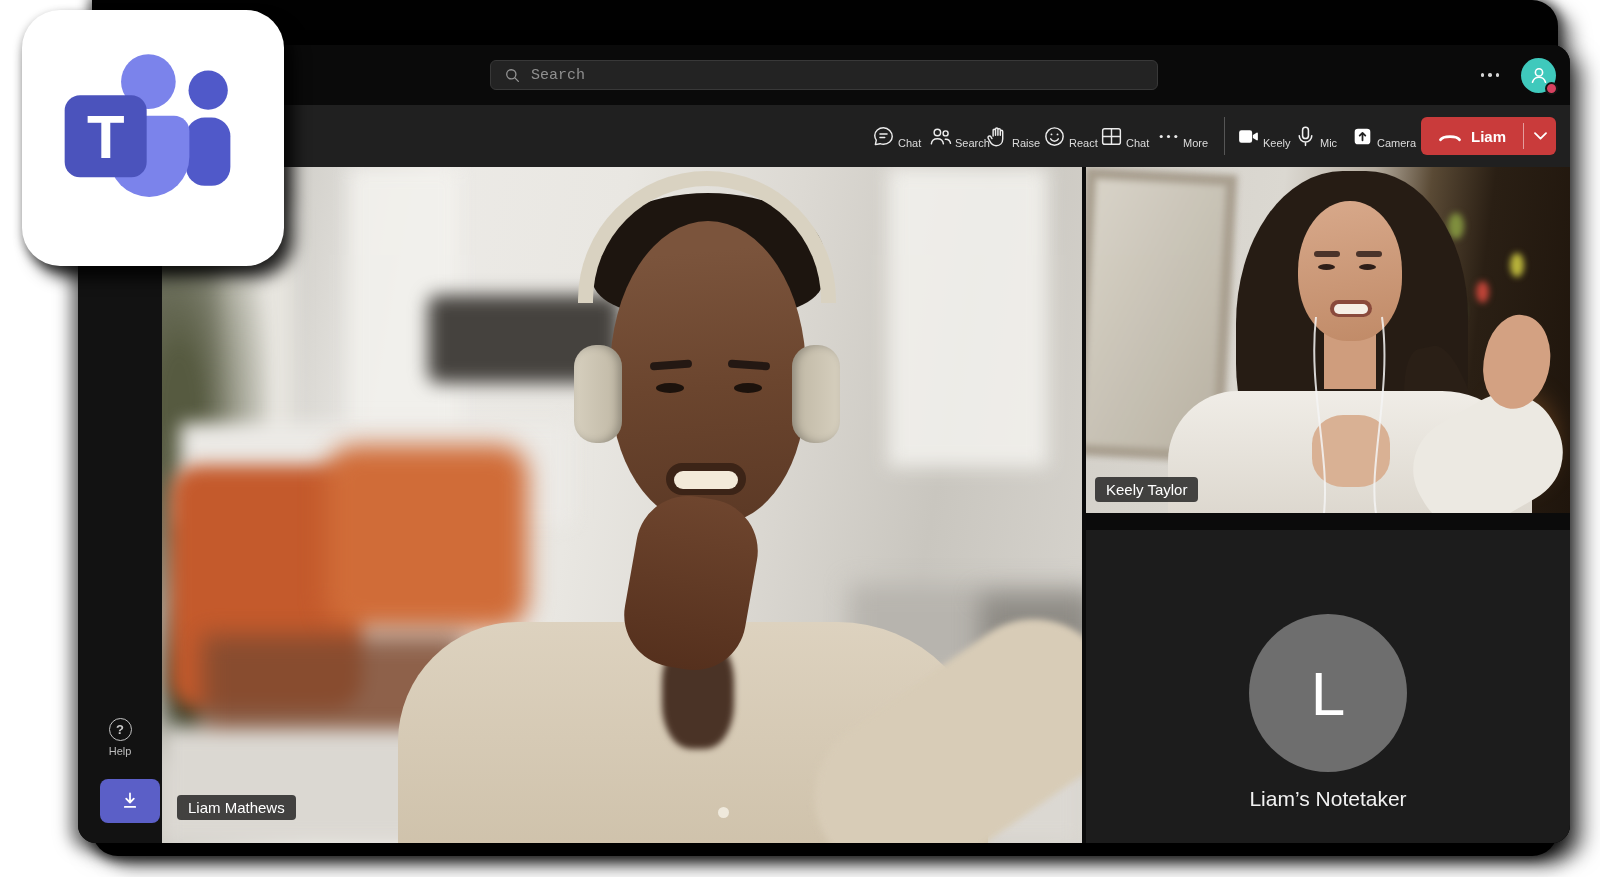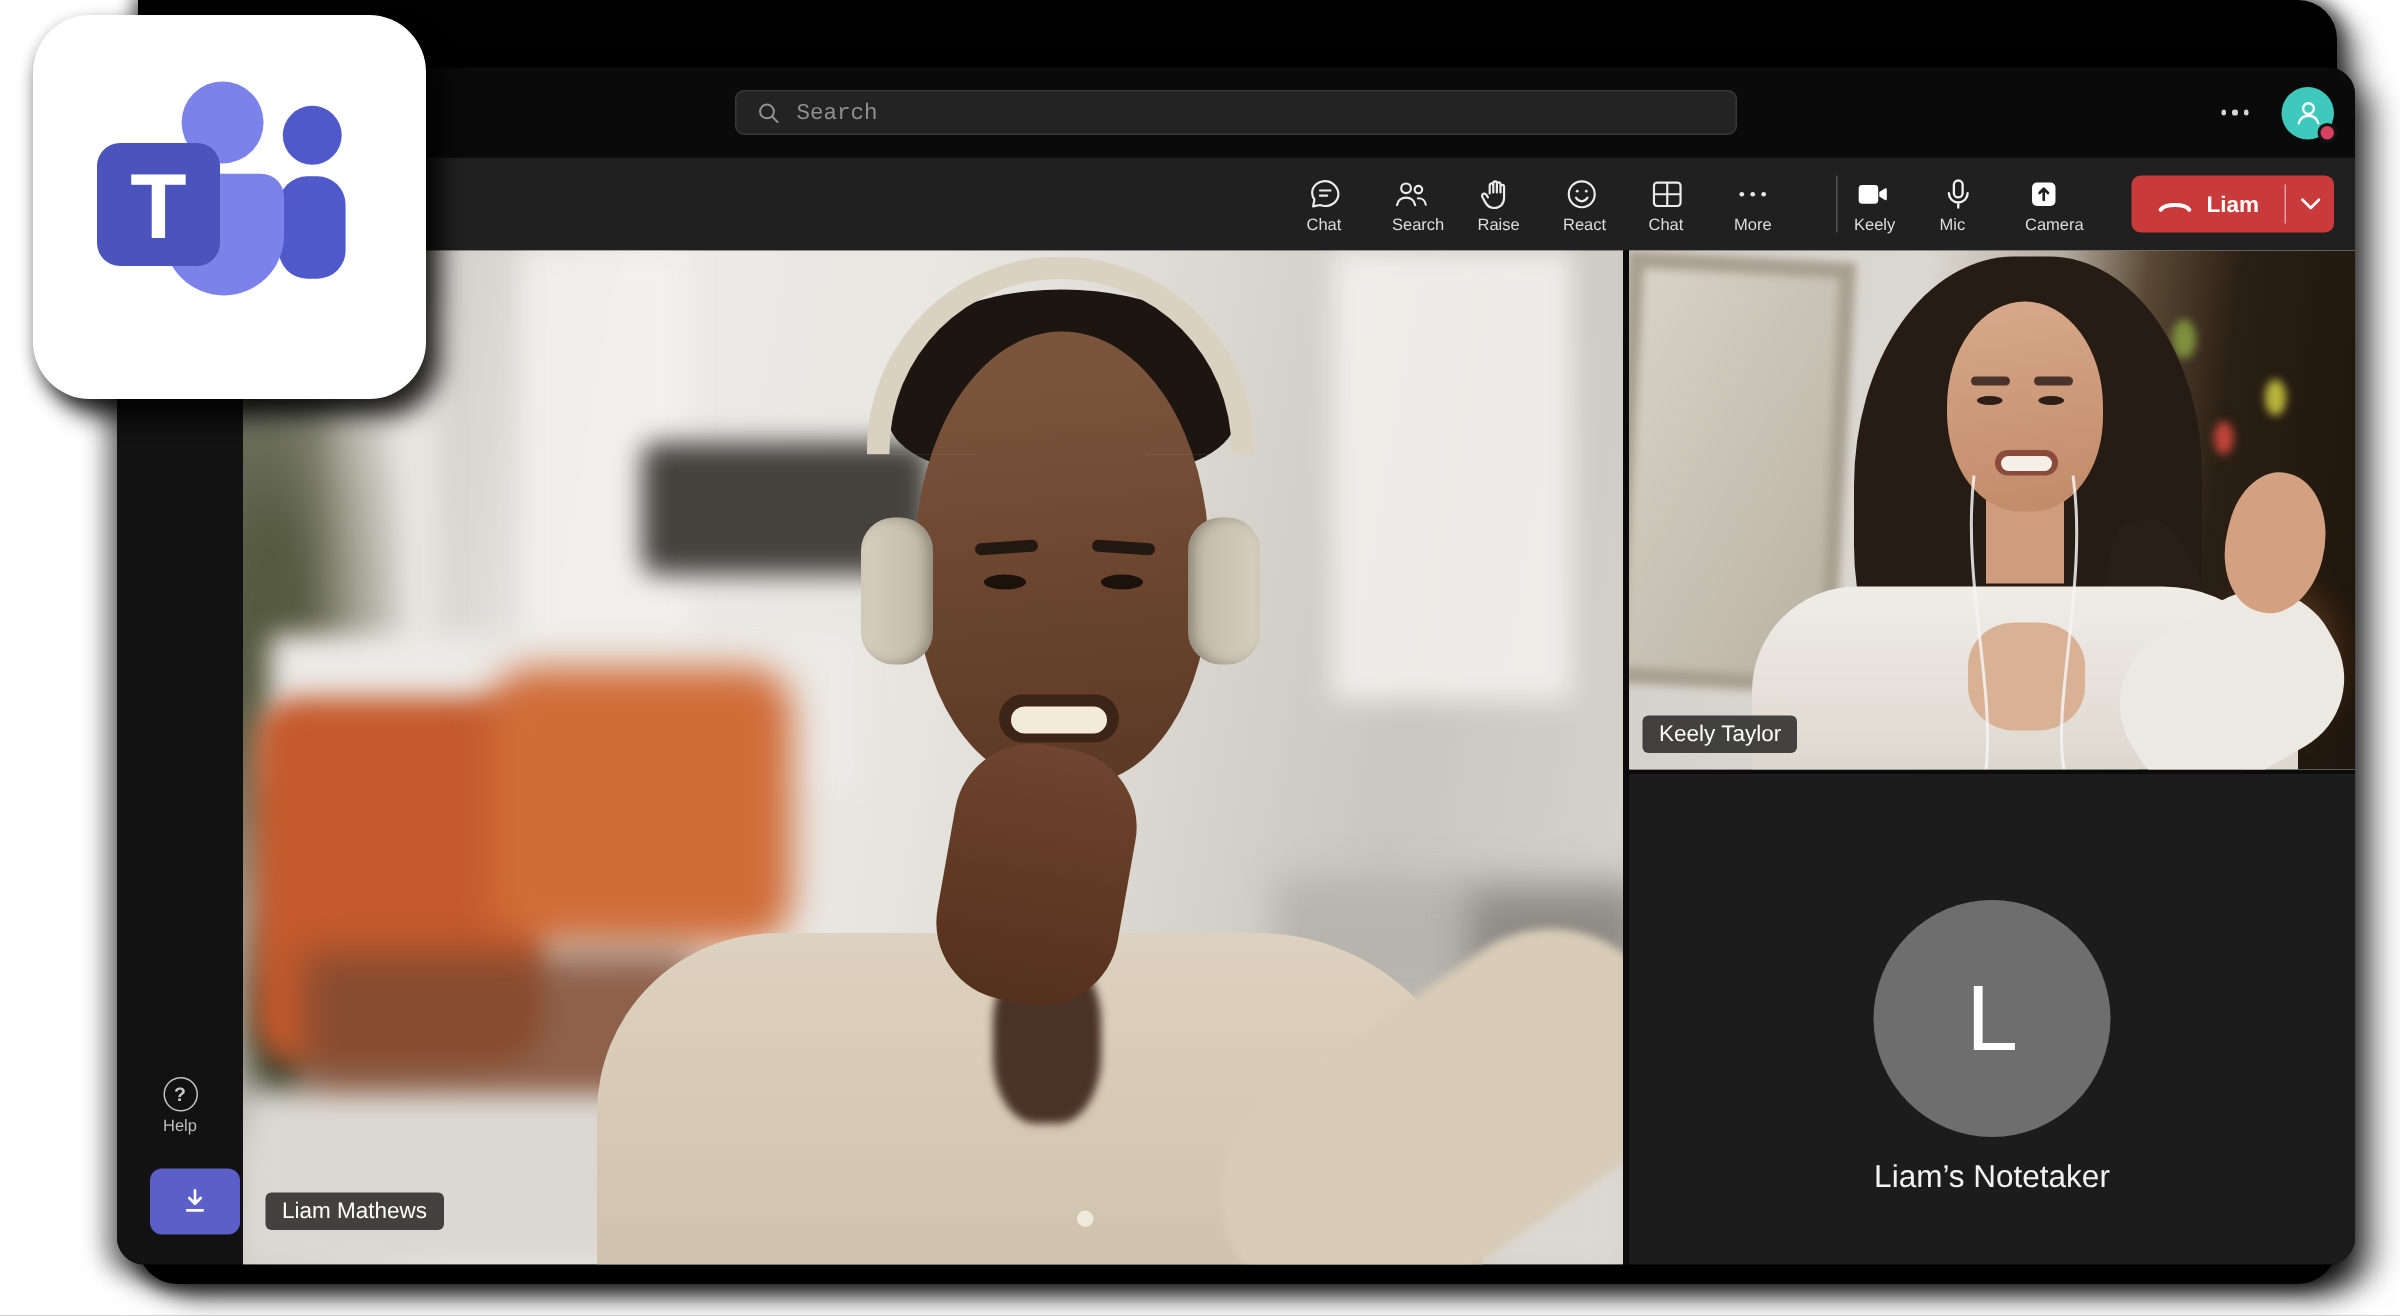--- a/index.html
+++ b/index.html
@@ -39,35 +39,35 @@
   .help-circ { width:23px; height:23px; border:1.5px solid #c2c2c2; border-radius:50%;
     color:#c9c9c9; font-size:13px; font-weight:bold; display:flex; align-items:center; justify-content:center; }
   .help-label { font-size:11px; color:#bdbdbd; }
   .dl { width:60px; height:44px; margin:0 2px 20px auto; background:#5B5FC7; border:0; border-radius:8px;
     display:flex; align-items:center; justify-content:center; cursor:pointer; }
 
   .content { flex:1; display:flex; flex-direction:column; }
 
   
   .toolbar { height:62px; background:#202020; display:flex; align-items:center; justify-content:flex-end; padding-right:14px; }
-  .tbtn { width:57px; background:none; border:0; display:flex; flex-direction:column; align-items:flex-start; gap:2px;
+  .tbtn { width:57px; background:none; border:0; display:flex; flex-direction:row; align-items:flex-end; gap:2px;
     color:#e3e3e3; cursor:pointer; }
   .tlabel { font-size:11px; color:#dcdcdc; }
   .tdivider { width:1px; height:38px; background:#565656; margin:0 11px; }
   .leave { margin-left:14px; height:38px; display:flex; align-items:stretch; background:#C93B3B; border-radius:6px; overflow:hidden; }
   .leave-main { display:flex; align-items:center; gap:9px; padding:0 17px; background:none; border:0; cursor:pointer; }
   .leave-label { color:#fff; font-size:15px; font-weight:bold; font-family:inherit; }
   .leave-sep { width:1px; background:rgba(255,255,255,.5); margin:6px 0; }
   .leave-caret { width:32px; background:none; border:0; display:flex; align-items:center; justify-content:center; cursor:pointer; }
 
   
   .stage { flex:1; display:flex; gap:4px; background:#0b0b0b; }
   .tile { position:relative; overflow:hidden; }
   .tile.main { width:920px; background:#cfccc5; cursor:pointer; }
-  .rightcol { flex:1; display:flex; flex-direction:column; gap:3px; }
+  .rightcol { flex:1; display:flex; flex-direction:column; gap:17px; }
   .tile.pip { height:346px; background:#d6d3cc; cursor:pointer; }
   .tile.note { flex:1; background:#1c1c1c; display:flex; flex-direction:column; align-items:center; }
   .initial-circle { margin-top:84px; width:158px; height:158px; border-radius:50%; background:#6e6e6e;
     display:flex; align-items:center; justify-content:center; color:#fff; font-size:62px; }
   .note-name { margin-top:15px; color:#f2f2f2; font-size:21px; }
 
   .nametag { position:absolute; background:rgba(28,28,28,.8); color:#fff; font-size:15px;
     padding:4px 11px; border-radius:4px; white-space:nowrap; }
   .nametag.main-tag { left:15px; bottom:23px; }
   .nametag.pip-tag { left:9px; bottom:11px; }

